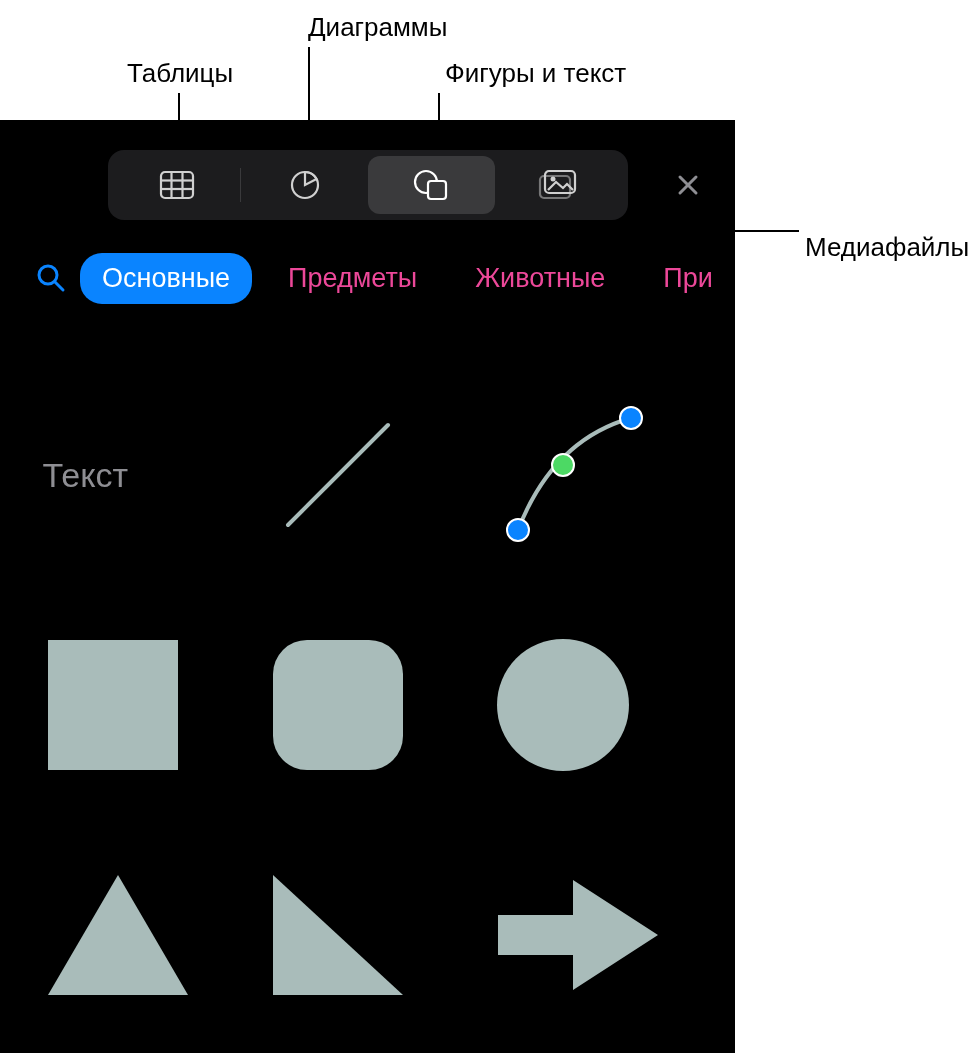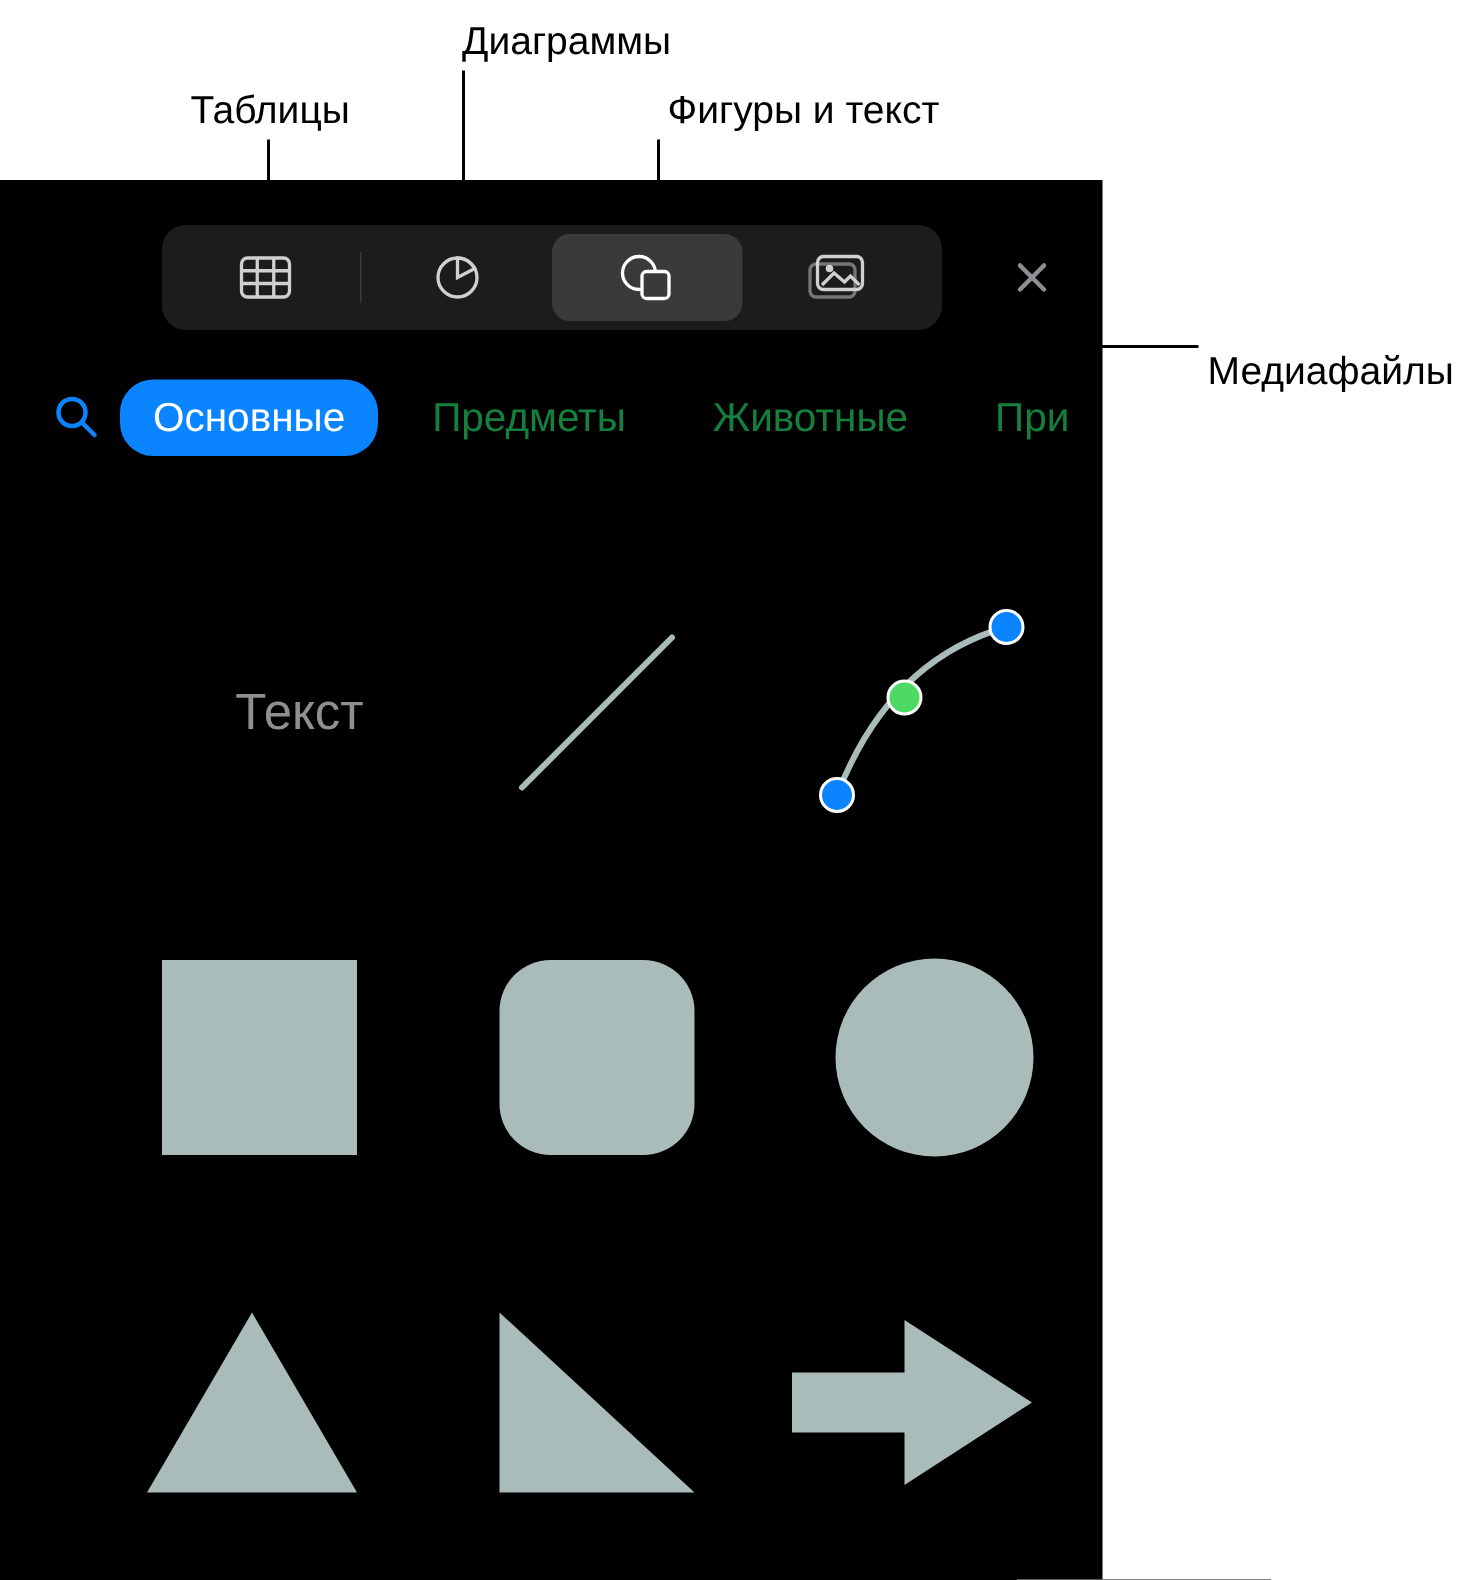--- a/index.html
+++ b/index.html
@@ -87,21 +87,21 @@
     white-space: nowrap;
   }
   .search-icon {
     color: #0a84ff;
     display:flex; align-items:center;
   }
   .cat-chip {
     font-size: 27px;
     padding: 10px 22px;
     border-radius: 22px;
-    color: #15803d;
+    color: #ec4899;
   }
   .cat-chip.active {
     background: #0a84ff;
     color: #ffffff;
   }
   .shapes-grid {
     position: absolute;
     top: 220px;
     left: 0;
     right: 0;
@@ -112,21 +112,21 @@
     display: flex;
     justify-content: space-around;
     align-items: center;
     height: 230px;
   }
   .shape-cell {
     width: 200px;
     height: 200px;
     display: flex;
     align-items: center;
-    justify-content: flex-end;
+    justify-content: flex-start;
   }
   .text-placeholder {
     color: #8e8e93;
     font-size: 34px;
   }
   svg { overflow: visible; }
 </style>
 </head>
 <body>
 

